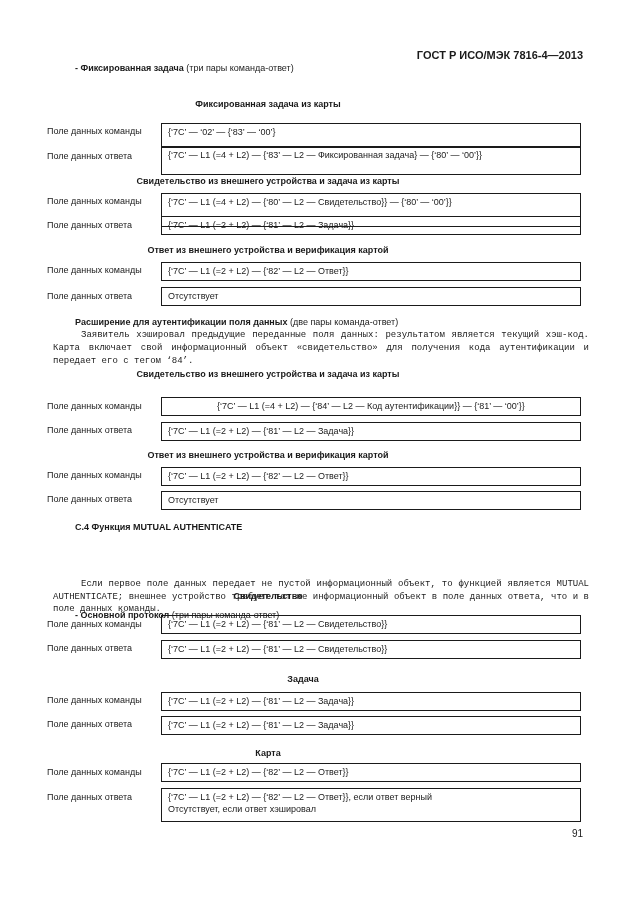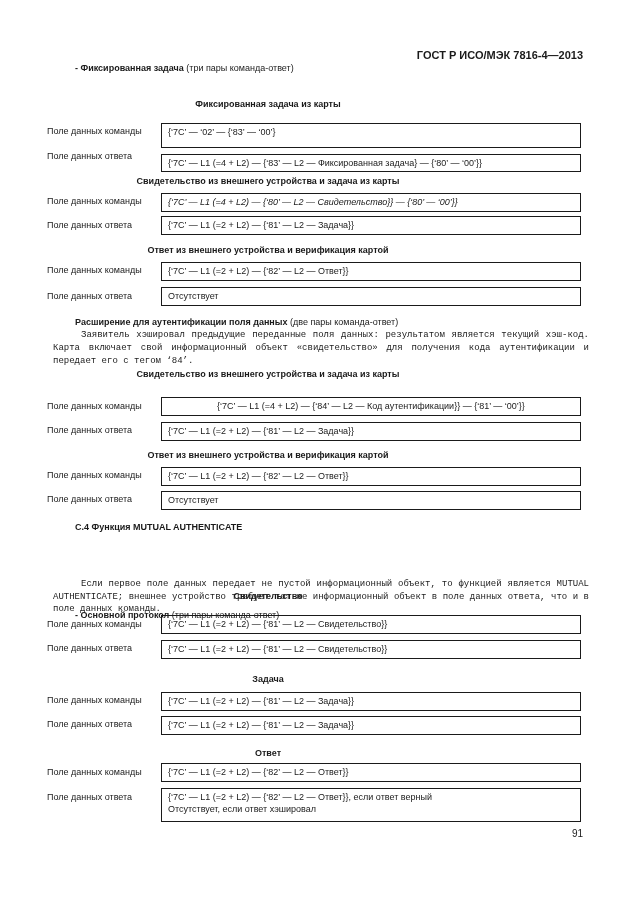--- a/index.html
+++ b/index.html
@@ -23,25 +23,25 @@
 <div class="abs hdr">ГОСТ Р ИСО/МЭК 7816-4—2013</div>
 
 <div class="abs t" style="left:75px; top:62px;">
   <span class="b">- Фиксированная задача</span><span> (три пары команда-ответ)</span>
 </div>
 
 <div class="abs t b center" style="top:98px;">Фиксированная задача из карты</div>
 <div class="abs lbl" style="top:125px;">Поле данных команды</div>
 <div class="abs box" style="top:123px; height:25px;">{‘7C’ — ‘02’ — {‘83’  — ‘00’}</div>
 <div class="abs lbl" style="top:150px;">Поле данных ответа</div>
-<div class="abs box" style="top:154px; height:18px;">{‘7C’ — L1 (=4 + L2) — {‘83’  — L2 — Фиксированная задача} — {‘80’  — ‘00’}}</div>
+<div class="abs box" style="top:146px; height:29px;">{‘7C’ — L1 (=4 + L2) — {‘83’  — L2 — Фиксированная задача} — {‘80’  — ‘00’}}</div>
 
 <div class="abs t b center" style="top:175px;">Свидетельство из внешнего устройства и задача из карты</div>
 <div class="abs lbl" style="top:195px;">Поле данных команды</div>
-<div class="abs box" style="top:193px; height:19px;font-style:italic;">{‘7C’ — L1 (=4 + L2) — {‘80’ — L2 — Свидетельство}} — {‘80’ — ‘00’}}</div>
+<div class="abs box" style="top:193px; height:34px;">{‘7C’ — L1 (=4 + L2) — {‘80’ — L2 — Свидетельство}} — {‘80’ — ‘00’}}</div>
 <div class="abs lbl" style="top:219px;">Поле данных ответа</div>
 <div class="abs box" style="top:216px; height:19px;">{‘7C’ — L1 (=2 + L2) — {‘81’ — L2 — Задача}}</div>
 
 <div class="abs t b center" style="top:244px;">Ответ из внешнего устройства и верификация картой</div>
 <div class="abs lbl" style="top:264px;">Поле данных команды</div>
 <div class="abs box" style="top:262px; height:19px;">{‘7C’ — L1 (=2 + L2) — {‘82’ — L2 — Ответ}}</div>
 <div class="abs lbl" style="top:290px;">Поле данных ответа</div>
 <div class="abs box" style="top:287px; height:19px;">Отсутствует</div>
 
 <div class="abs t" style="left:75px; top:316px;">
@@ -70,27 +70,27 @@
 <div class="abs t" style="left:75px; top:572px;margin-top:37px;">
   <span class="b">- Основной протокол</span><span> (три пары команда-ответ)</span>
 </div>
 
 <div class="abs t b center" style="top:590px;">Свидетельство</div>
 <div class="abs lbl" style="top:618px;">Поле данных команды</div>
 <div class="abs box" style="top:615px; height:19px;">{‘7C’ — L1 (=2 + L2) — {‘81’ — L2 — Свидетельство}}</div>
 <div class="abs lbl" style="top:642px;">Поле данных ответа</div>
 <div class="abs box" style="top:640px; height:19px;">{‘7C’ — L1 (=2 + L2) — {‘81’ — L2 — Свидетельство}}</div>
 
-<div class="abs t b center" style="top:673px;">Задача</div>
+<div class="abs t b center" style="top:673px;padding-left:35px;">Задача</div>
 <div class="abs lbl" style="top:694px;">Поле данных команды</div>
 <div class="abs box" style="top:692px; height:19px;">{‘7C’ — L1 (=2 + L2) — {‘81’ — L2 — Задача}}</div>
 <div class="abs lbl" style="top:718px;">Поле данных ответа</div>
 <div class="abs box" style="top:716px; height:19px;">{‘7C’ — L1 (=2 + L2) — {‘81’ — L2 — Задача}}</div>
 
-<div class="abs t b center" style="top:747px;">Ответ</div>
+<div class="abs t b center" style="top:747px;">Карта</div>
 <div class="abs lbl" style="top:766px;">Поле данных команды</div>
 <div class="abs box" style="top:763px; height:19px;">{‘7C’ — L1 (=2 + L2) — {‘82’ — L2 — Ответ}}</div>
 <div class="abs lbl" style="top:791px;">Поле данных ответа</div>
 <div class="abs box" style="top:788px; height:34px;">
   <div>{‘7C’ — L1 (=2 + L2) — {‘82’ — L2 — Ответ}}, если ответ верный</div>
   <div>Отсутствует, если ответ хэшировал</div>
 </div>
 
 <div class="abs pnum">91</div>
 

